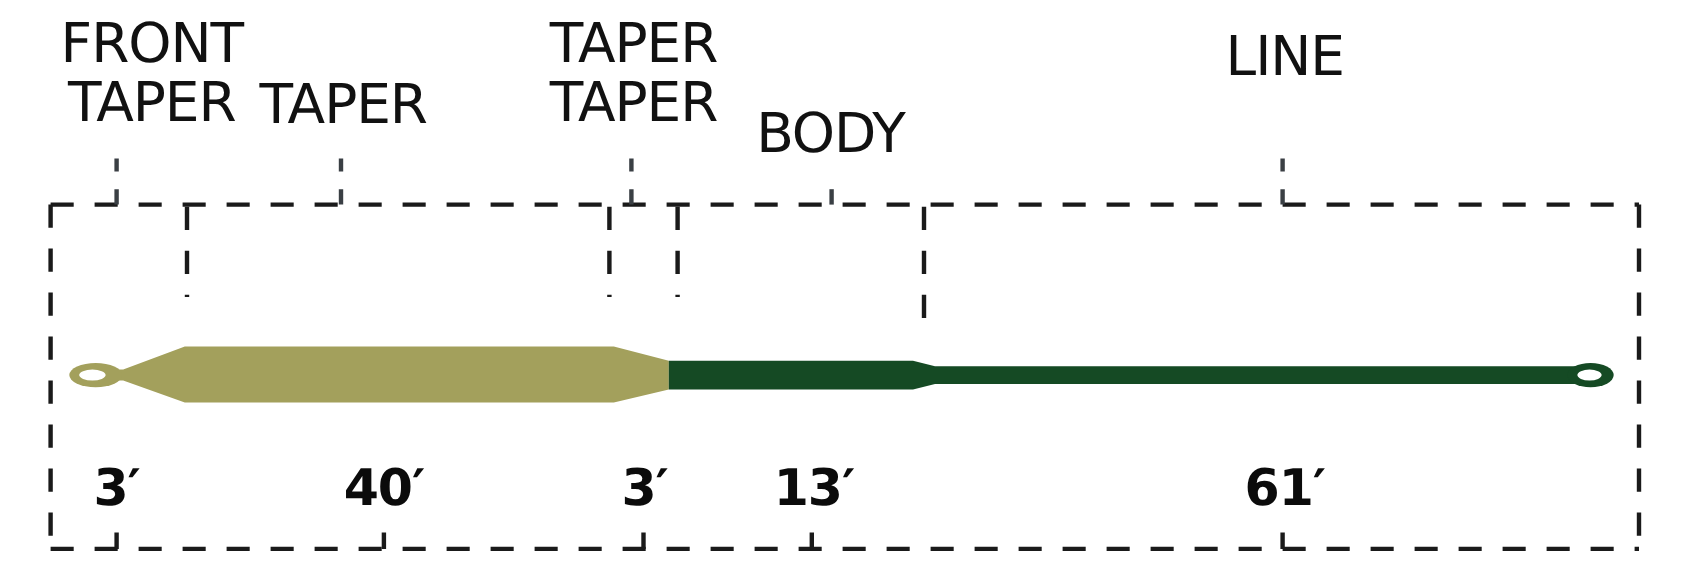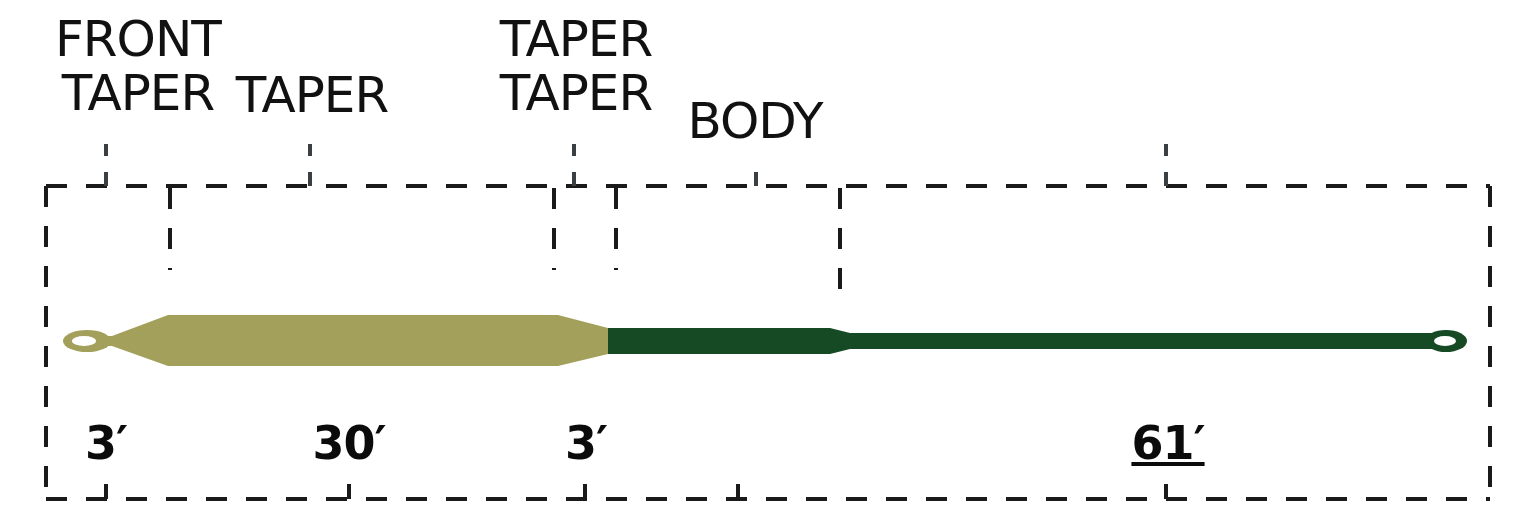--- a/index.html
+++ b/index.html
@@ -69,19 +69,21 @@
     <div>TAPER</div>
   </div>
   <div class="label" style="left:492px; top:12px; width:168px;">
     <div>TAPER</div>
     <div>TAPER</div>
   </div>
   <div class="label" style="left:680px; top:94px; width:150px;">
     <div>BODY</div>
   </div>
   <div class="label" style="left:1040px; top:24px; width:256px;">
+    <div>LINE</div>
   </div>
 
   <div class="length" style="left:66px; top:418px; width:80px;">3′</div>
-  <div class="length" style="left:296px; top:418px; width:106px;">30′</div>
+  <div class="length" style="left:296px; top:418px; width:106px;">40′</div>
   <div class="length" style="left:546px; top:418px; width:80px;">3′</div>
-  <div class="length" style="left:1118px; top:418px; width:100px;text-decoration:underline;">61′</div>
+  <div class="length" style="left:690px; top:418px; width:100px;">13′</div>
+  <div class="length" style="left:1118px; top:418px; width:100px;">61′</div>
 </div>
 
 </body></html>

